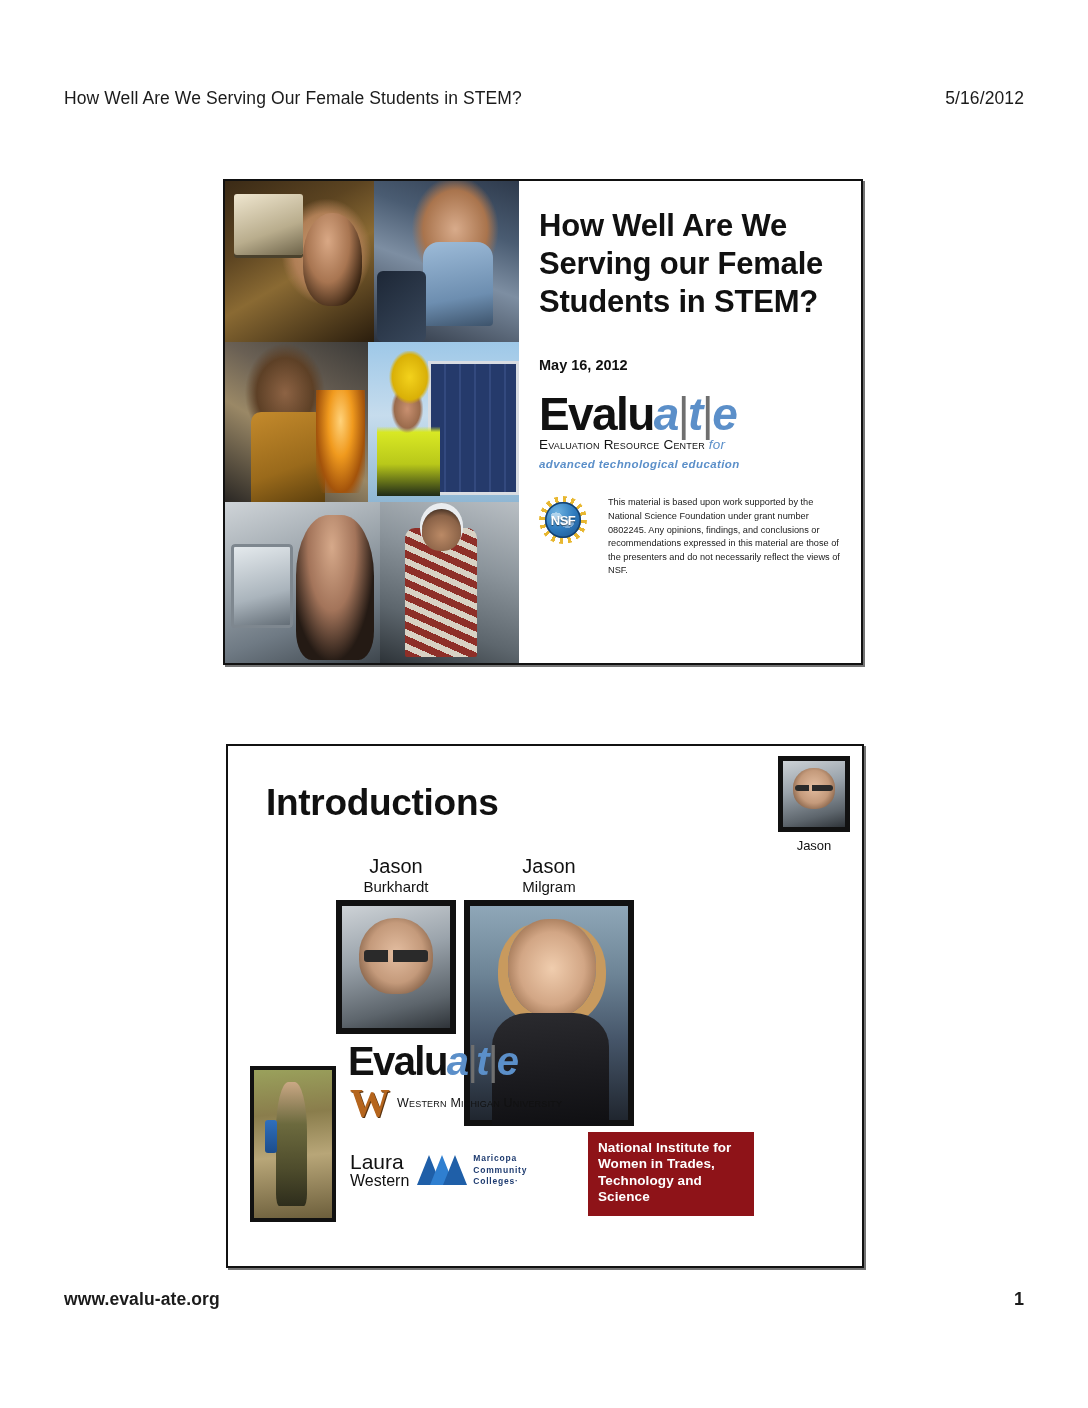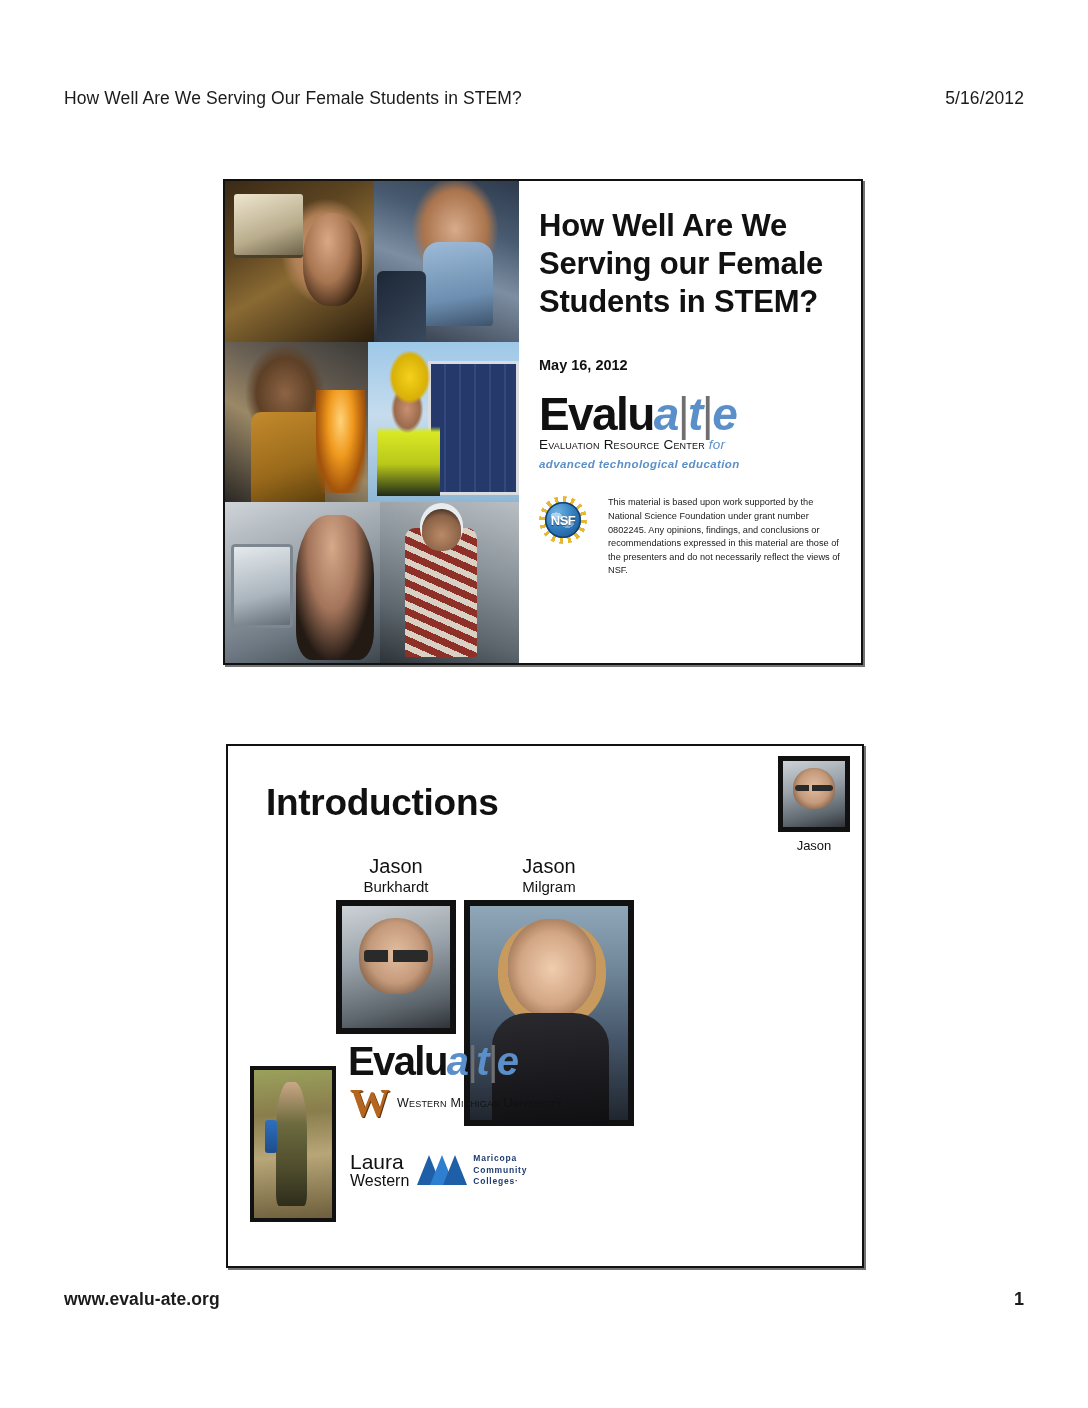--- a/index.html
+++ b/index.html
@@ -389,20 +389,21 @@
             <span class="chev c"></span>
           </div>
           <div class="mc-text">
             <div>Maricopa</div>
             <div>Community</div>
             <div>Colleges·</div>
           </div>
         </div>
       </div>
 
+      <div class="niwtts">National Institute for Women in Trades, Technology and Science</div>
 
     </div>
   </div>
 
   <div class="run-foot">
     <span>www.evalu-ate.org</span>
     <span class="pg">1</span>
   </div>
 
 </div>

